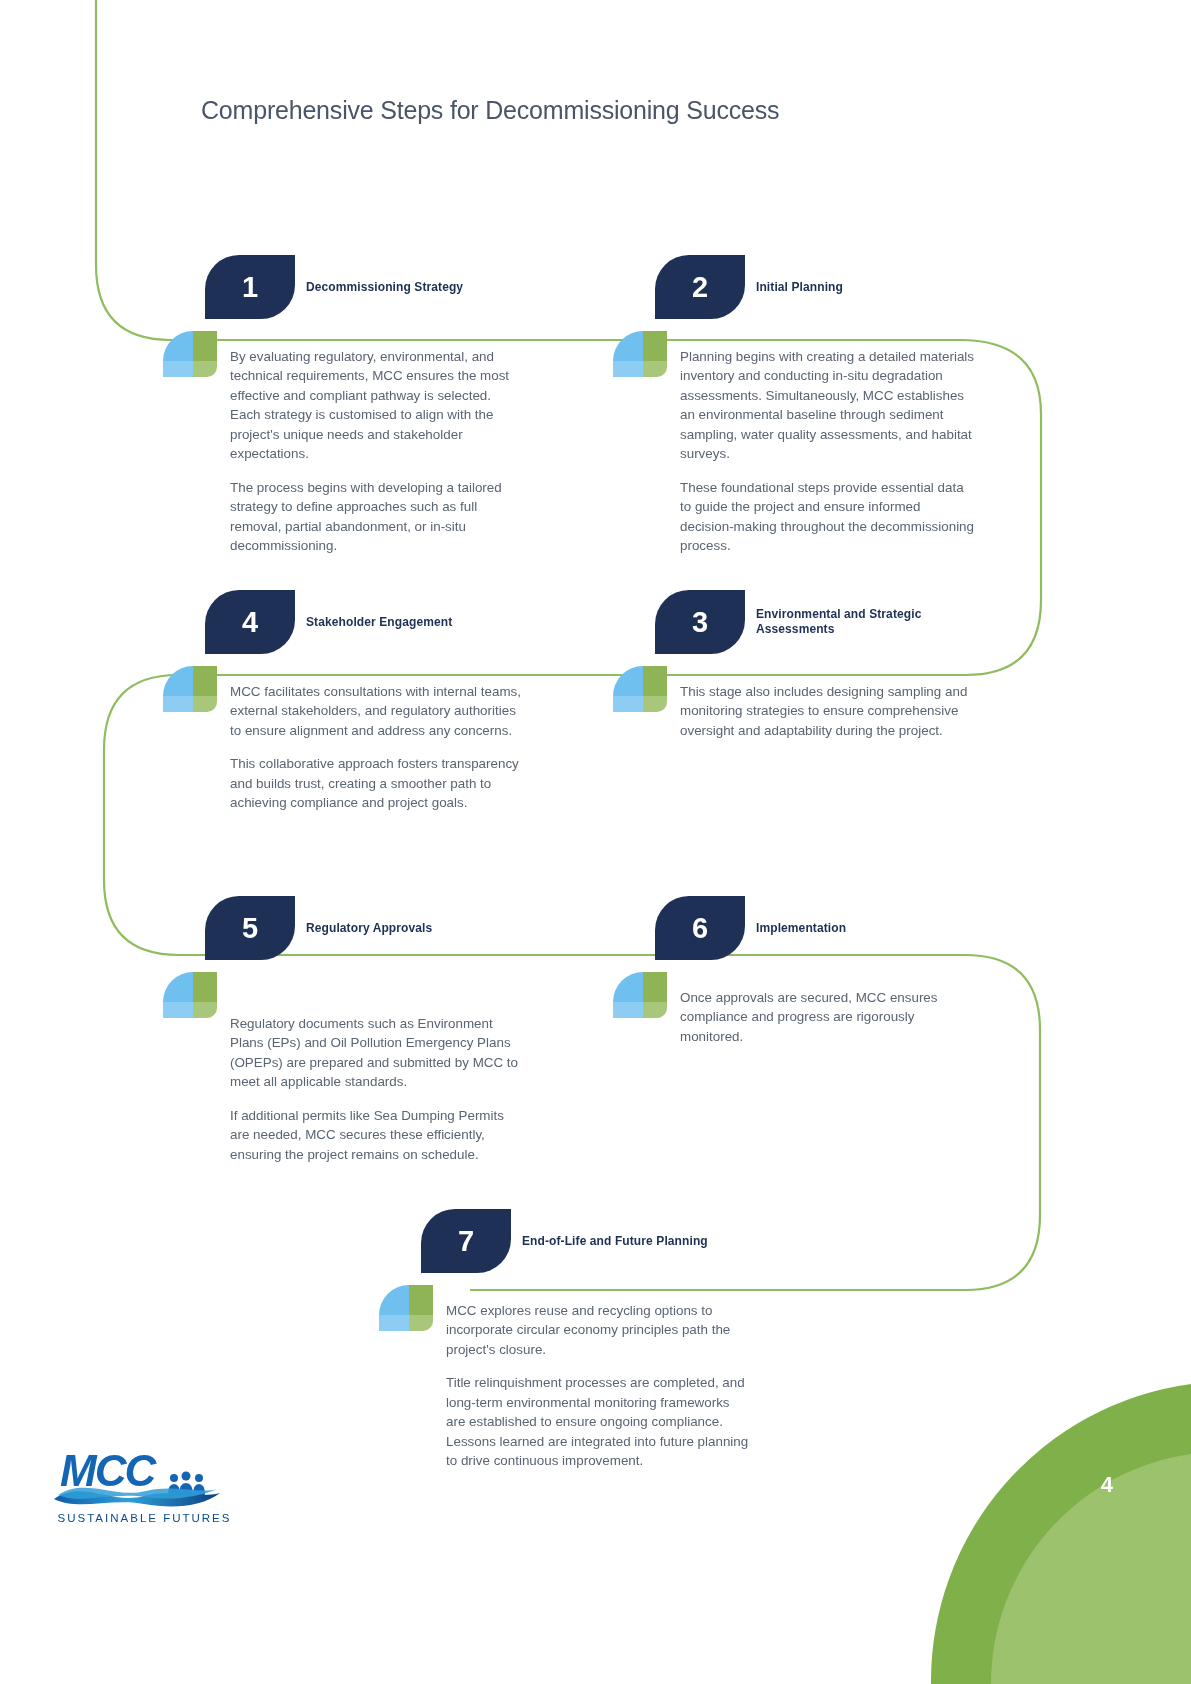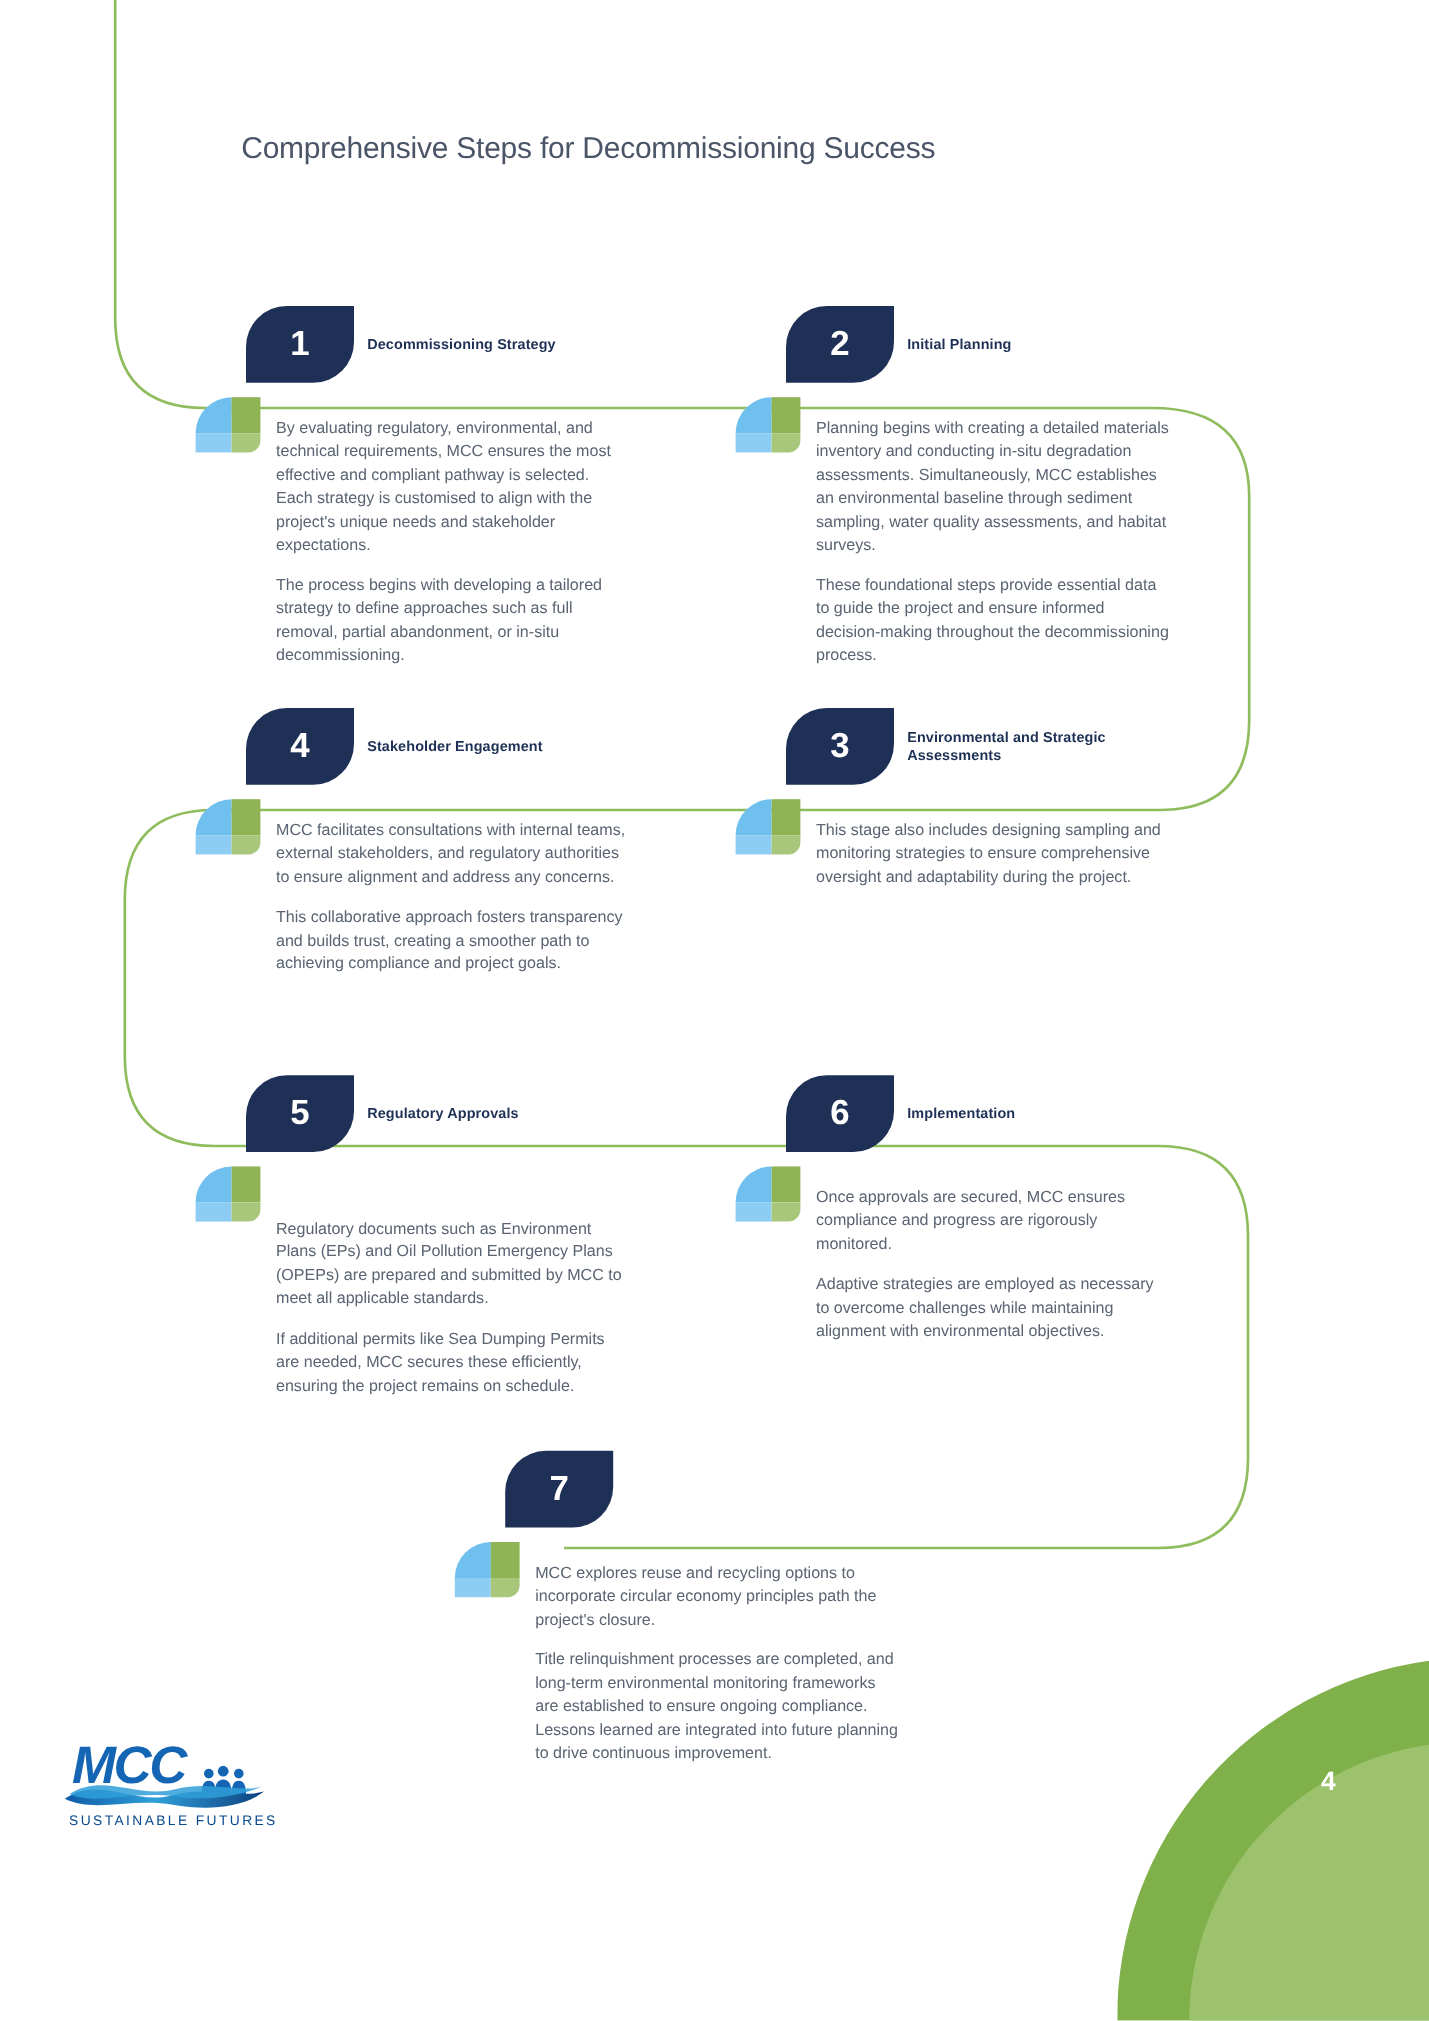--- a/index.html
+++ b/index.html
@@ -33,21 +33,21 @@
   .page-title {
     font-size:43px;
     font-weight:bold;
     color:#1e3055;
     letter-spacing:-0.6px;
     line-height:1.15;
   }
   .page-subtitle {
     font-size:25px;
     color:#4a5568;
-    margin-top:14px;
+    margin-top:0;
     letter-spacing:-0.2px;
     font-weight:400;
   }
 
   
   .steps { position:absolute; left:0; top:0; width:1191px; z-index:6; }
 
   .step {
     position:absolute;
   }
@@ -275,27 +275,27 @@
       <div class="step-title" style="left:105px;">Implementation</div>
     </div>
     <div class="mini-icon" style="left:-38px; top:76px;">
       <div class="quarter"></div>
       <div class="quarter2"></div>
       <div class="sq"></div>
       <div class="sq2"></div>
     </div>
     <div class="step-body" style="left:29px; top:92px; width:295px;">
       <p>Once approvals are secured, MCC ensures compliance and progress are rigorously monitored.</p>
-      <p>Adaptive strategies are employed as necessary to overcome challenges while maintaining alignment with environmental objectives.</p>
     </div>
   </div>
 
   <div class="step" style="left:417px; top:1209px; width:420px;">
     <div class="step-head">
       <div class="badge" style="left:4px;">7</div>
+      <div class="step-title" style="left:105px;">End-of-Life and Future Planning</div>
     </div>
     <div class="mini-icon" style="left:-38px; top:76px;">
       <div class="quarter"></div>
       <div class="quarter2"></div>
       <div class="sq"></div>
       <div class="sq2"></div>
     </div>
     <div class="step-body" style="left:29px; top:92px; width:305px;">
       <p>MCC explores reuse and recycling options to incorporate circular economy principles path the project's closure.</p>
       <p>Title relinquishment processes are completed, and long-term environmental monitoring frameworks are established to ensure ongoing compliance. Lessons learned are integrated into future planning to drive continuous improvement.</p>

